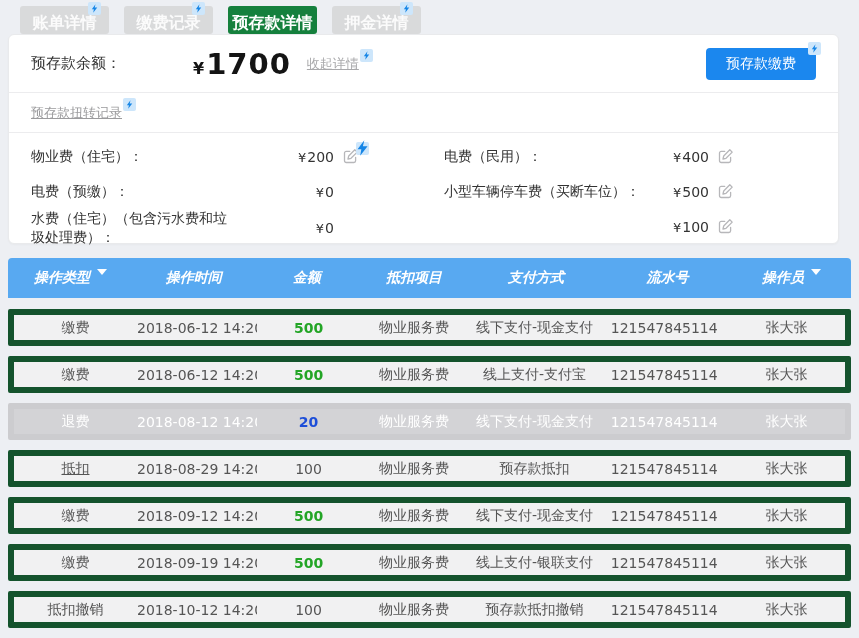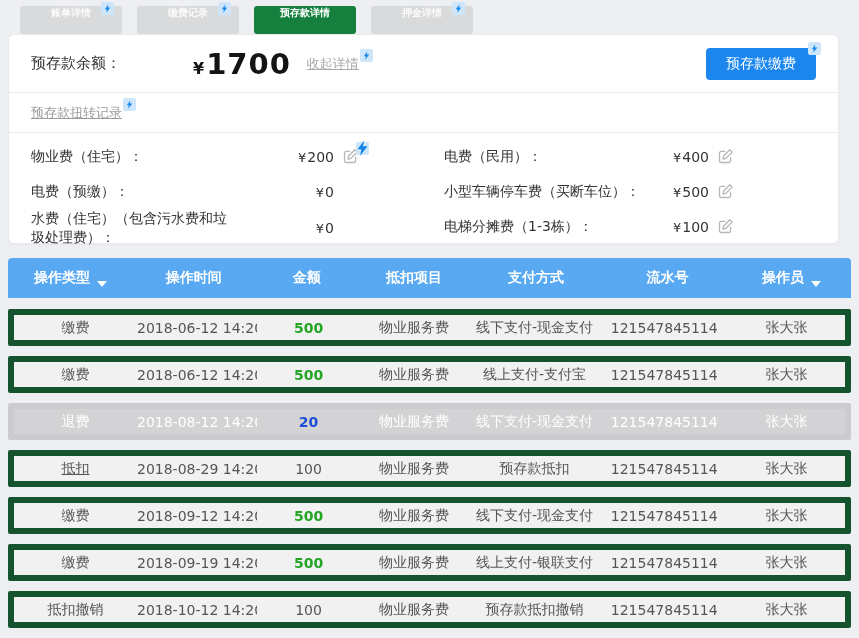--- a/index.html
+++ b/index.html
@@ -7,24 +7,24 @@
   body {
     background:#edeff3;
     font-family:"DejaVu Sans","Liberation Sans",sans-serif;
     overflow:hidden; position:relative;
   }
   .page { position:absolute; inset:0; }
 
   
   .tabs { display:flex; gap:15px; padding:6px 0 0 20px; }
   .tab {
-    position:relative; width:102px; height:28px;
+    position:relative; width:89px; height:28px;
     background:#d9dadb; border-radius:3px;
-    color:#fbfbfb; font-size:10px; font-weight:bold;
-    display:flex; align-items:flex-start; justify-content:center;
+    color:#fbfbfb; font-size:16px; font-weight:bold;
+    display:flex; align-items:flex-end; justify-content:center;
     cursor:pointer;
   }
   .tab.active { background:#15803d; color:#fff; }
 
   
   .bolt-badge {
     width:13px; height:13px; background:#cde6fb; border-radius:2px;
     display:inline-flex; align-items:center; justify-content:center;
     flex:none;
   }
@@ -74,21 +74,21 @@
   .edit-icon svg { width:16px; height:16px; }
   .edit-spacer { width:27px; flex:none; }
 
   
   .table { position:absolute; left:8px; right:8px; top:258px; bottom:0; overflow:hidden; }
   .thead {
     display:flex; align-items:center; height:40px;
     background:#58a9f1; border-radius:4px 4px 0 0;
     color:#fff; font-size:14px; font-weight:bold;
   }
-  .th { display:flex; align-items:flex-end; justify-content:center; cursor:pointer; }
+  .th { display:flex; align-items:flex-start; justify-content:center; cursor:pointer;font-style:italic; }
   .sort-arrow {
     width:0; height:0; margin-left:7px;
     border-left:5px solid transparent; border-right:5px solid transparent;
     border-top:6px solid #fff;
   }
   .tbody { padding-top:11px; }
   .trow {
     display:flex; align-items:center; height:37px; margin-bottom:10px;
     background:#f1f1f2; border:6px solid #14532d; border-radius:2px;
     font-size:14px; color:#555; cursor:pointer;
@@ -220,21 +220,20 @@
             <span class="fee-value">
               <span class="fee-yen">¥</span>
               <span class="fee-num">500</span>
             </span>
             <span class="edit-icon"><svg viewBox="0 0 16 16" fill="none" stroke="#b7b7ba" stroke-width="1.3" stroke-linecap="round" stroke-linejoin="round">
                 <path d="M12.6 9.3v3.5a1.7 1.7 0 0 1-1.7 1.7H3.2a1.7 1.7 0 0 1-1.7-1.7V5.1a1.7 1.7 0 0 1 1.7-1.7h3.5"></path>
                 <path d="M11.8 1.7l2.4 2.4-6.2 6.2-3 .7.7-3z"></path>
               </svg></span>
           </div>
           <div class="fee-row">
-            <span class="fee-label">电梯分摊费（1-3栋）：</span>
             <span class="fee-value">
               <span class="fee-yen">¥</span>
               <span class="fee-num">100</span>
             </span>
             <span class="edit-icon"><svg viewBox="0 0 16 16" fill="none" stroke="#b7b7ba" stroke-width="1.3" stroke-linecap="round" stroke-linejoin="round">
                 <path d="M12.6 9.3v3.5a1.7 1.7 0 0 1-1.7 1.7H3.2a1.7 1.7 0 0 1-1.7-1.7V5.1a1.7 1.7 0 0 1 1.7-1.7h3.5"></path>
                 <path d="M11.8 1.7l2.4 2.4-6.2 6.2-3 .7.7-3z"></path>
               </svg></span>
           </div>
         </div>

